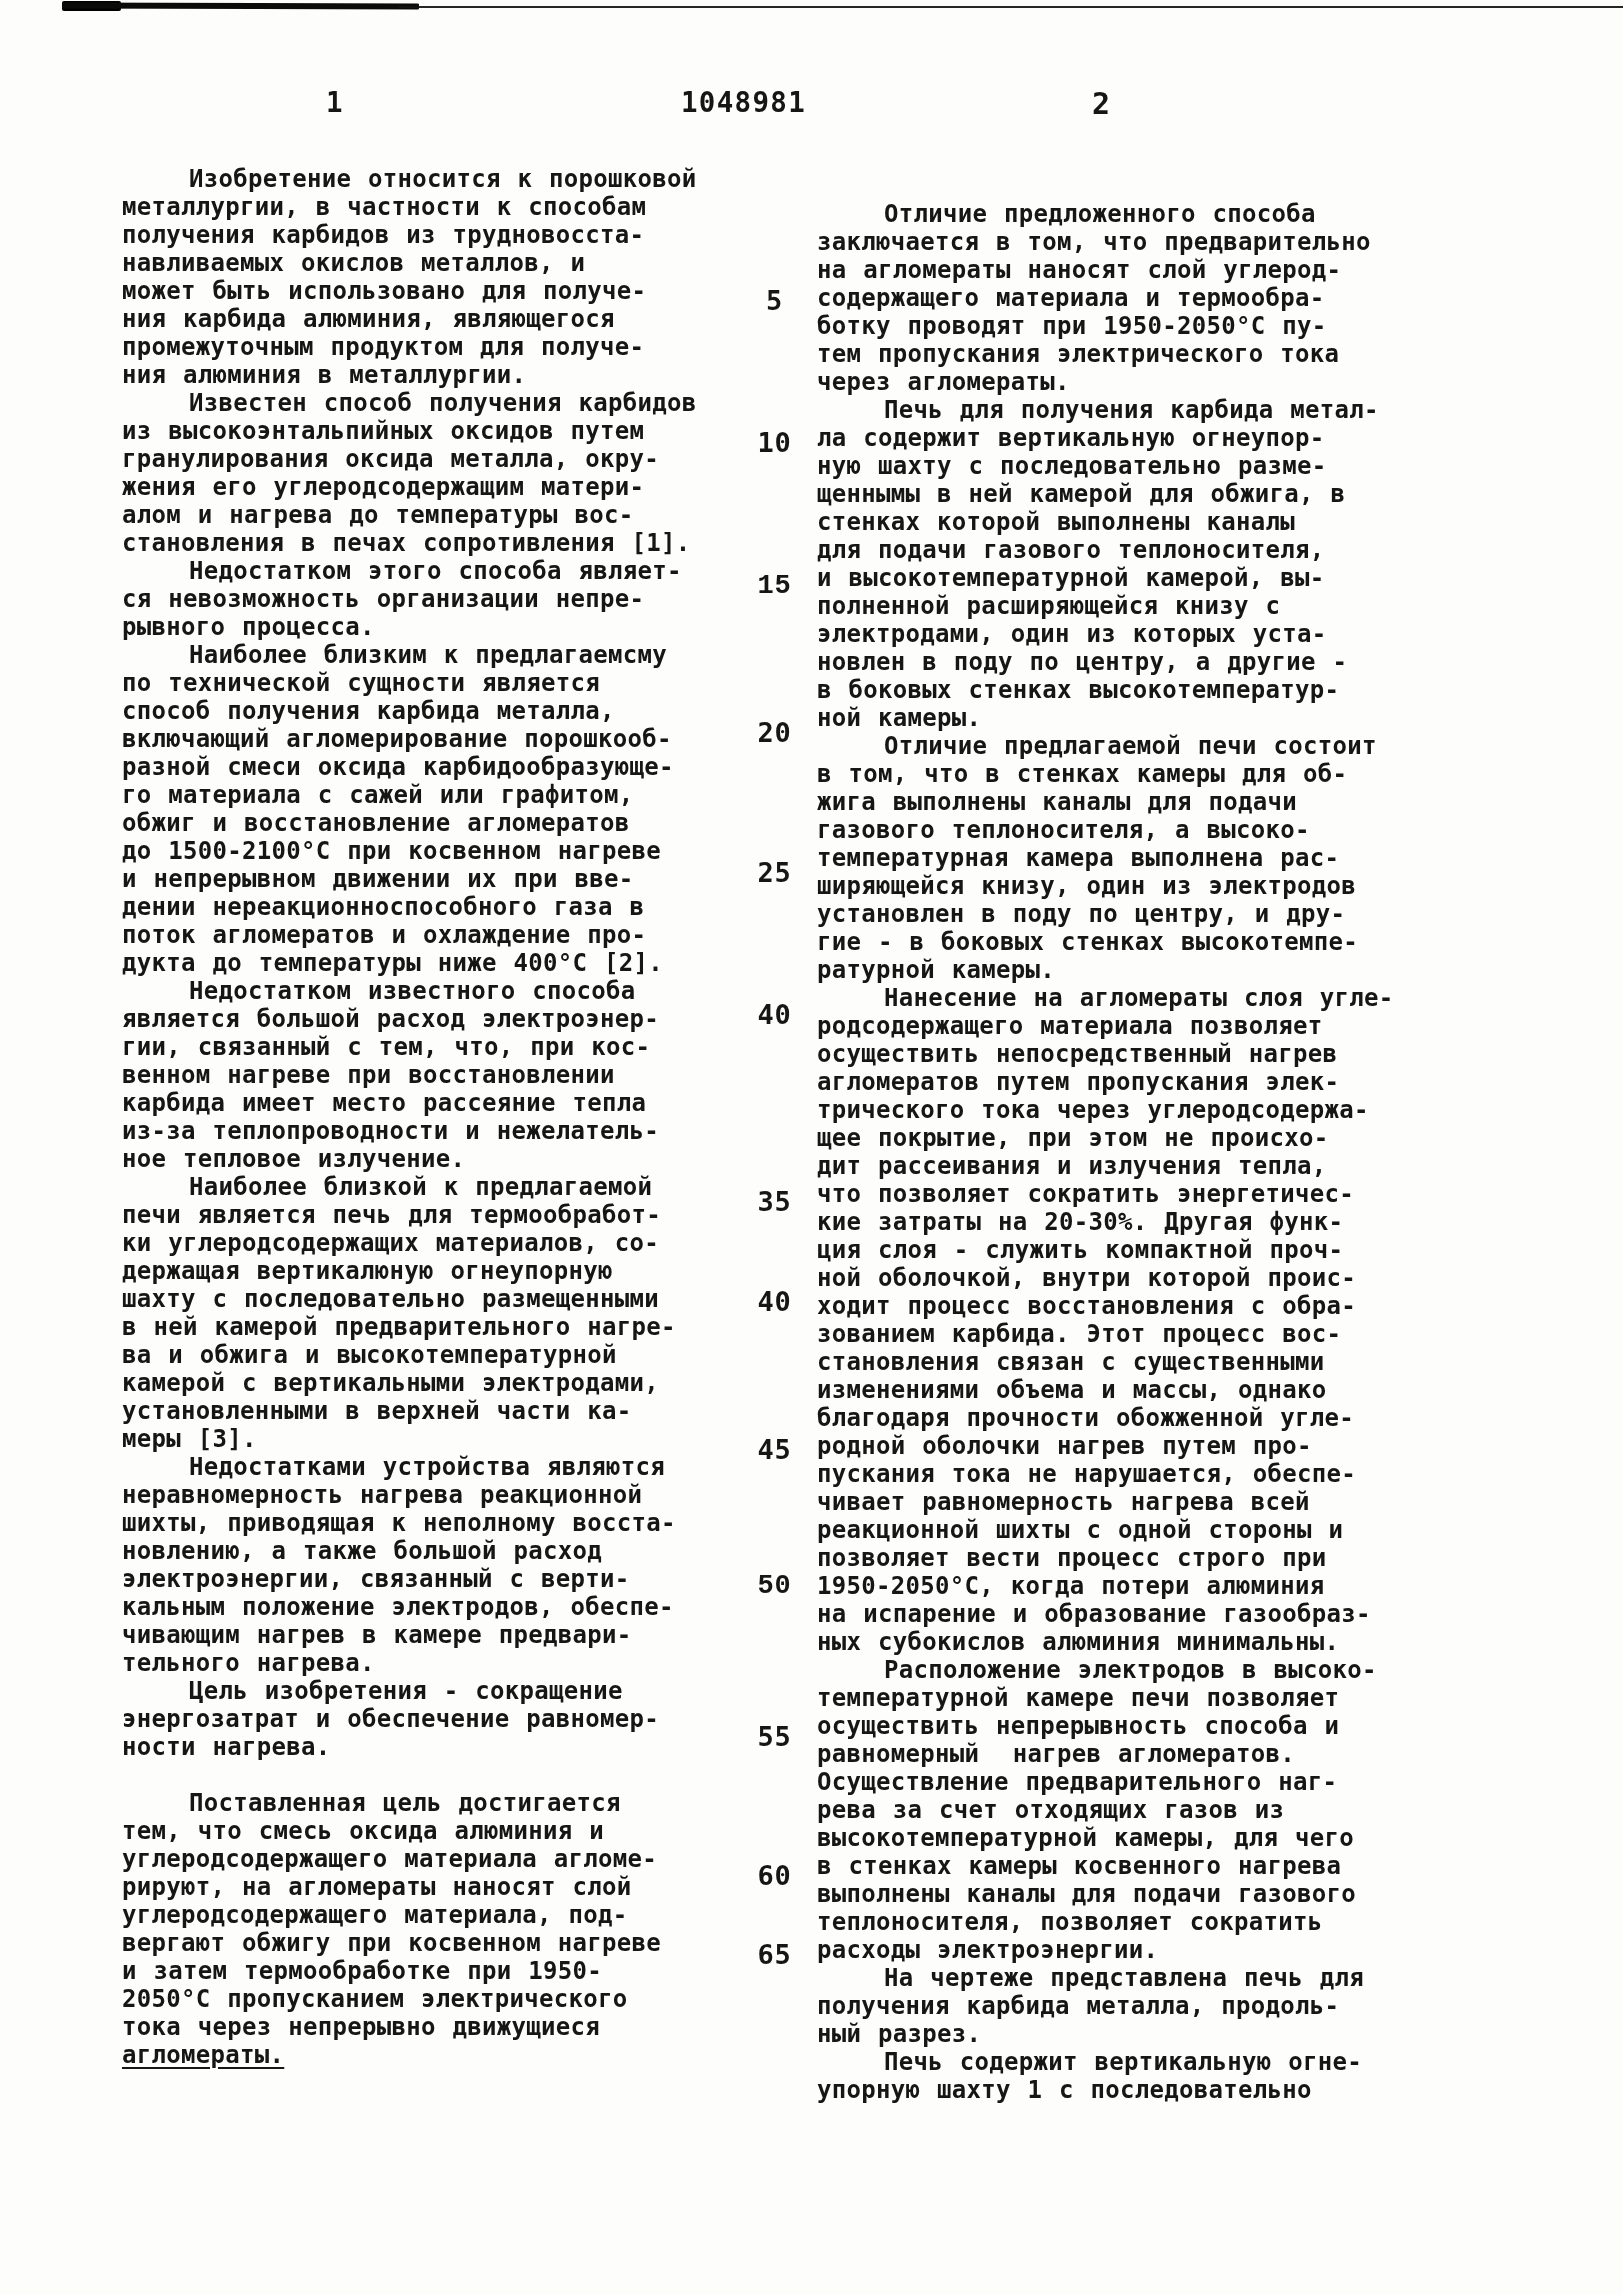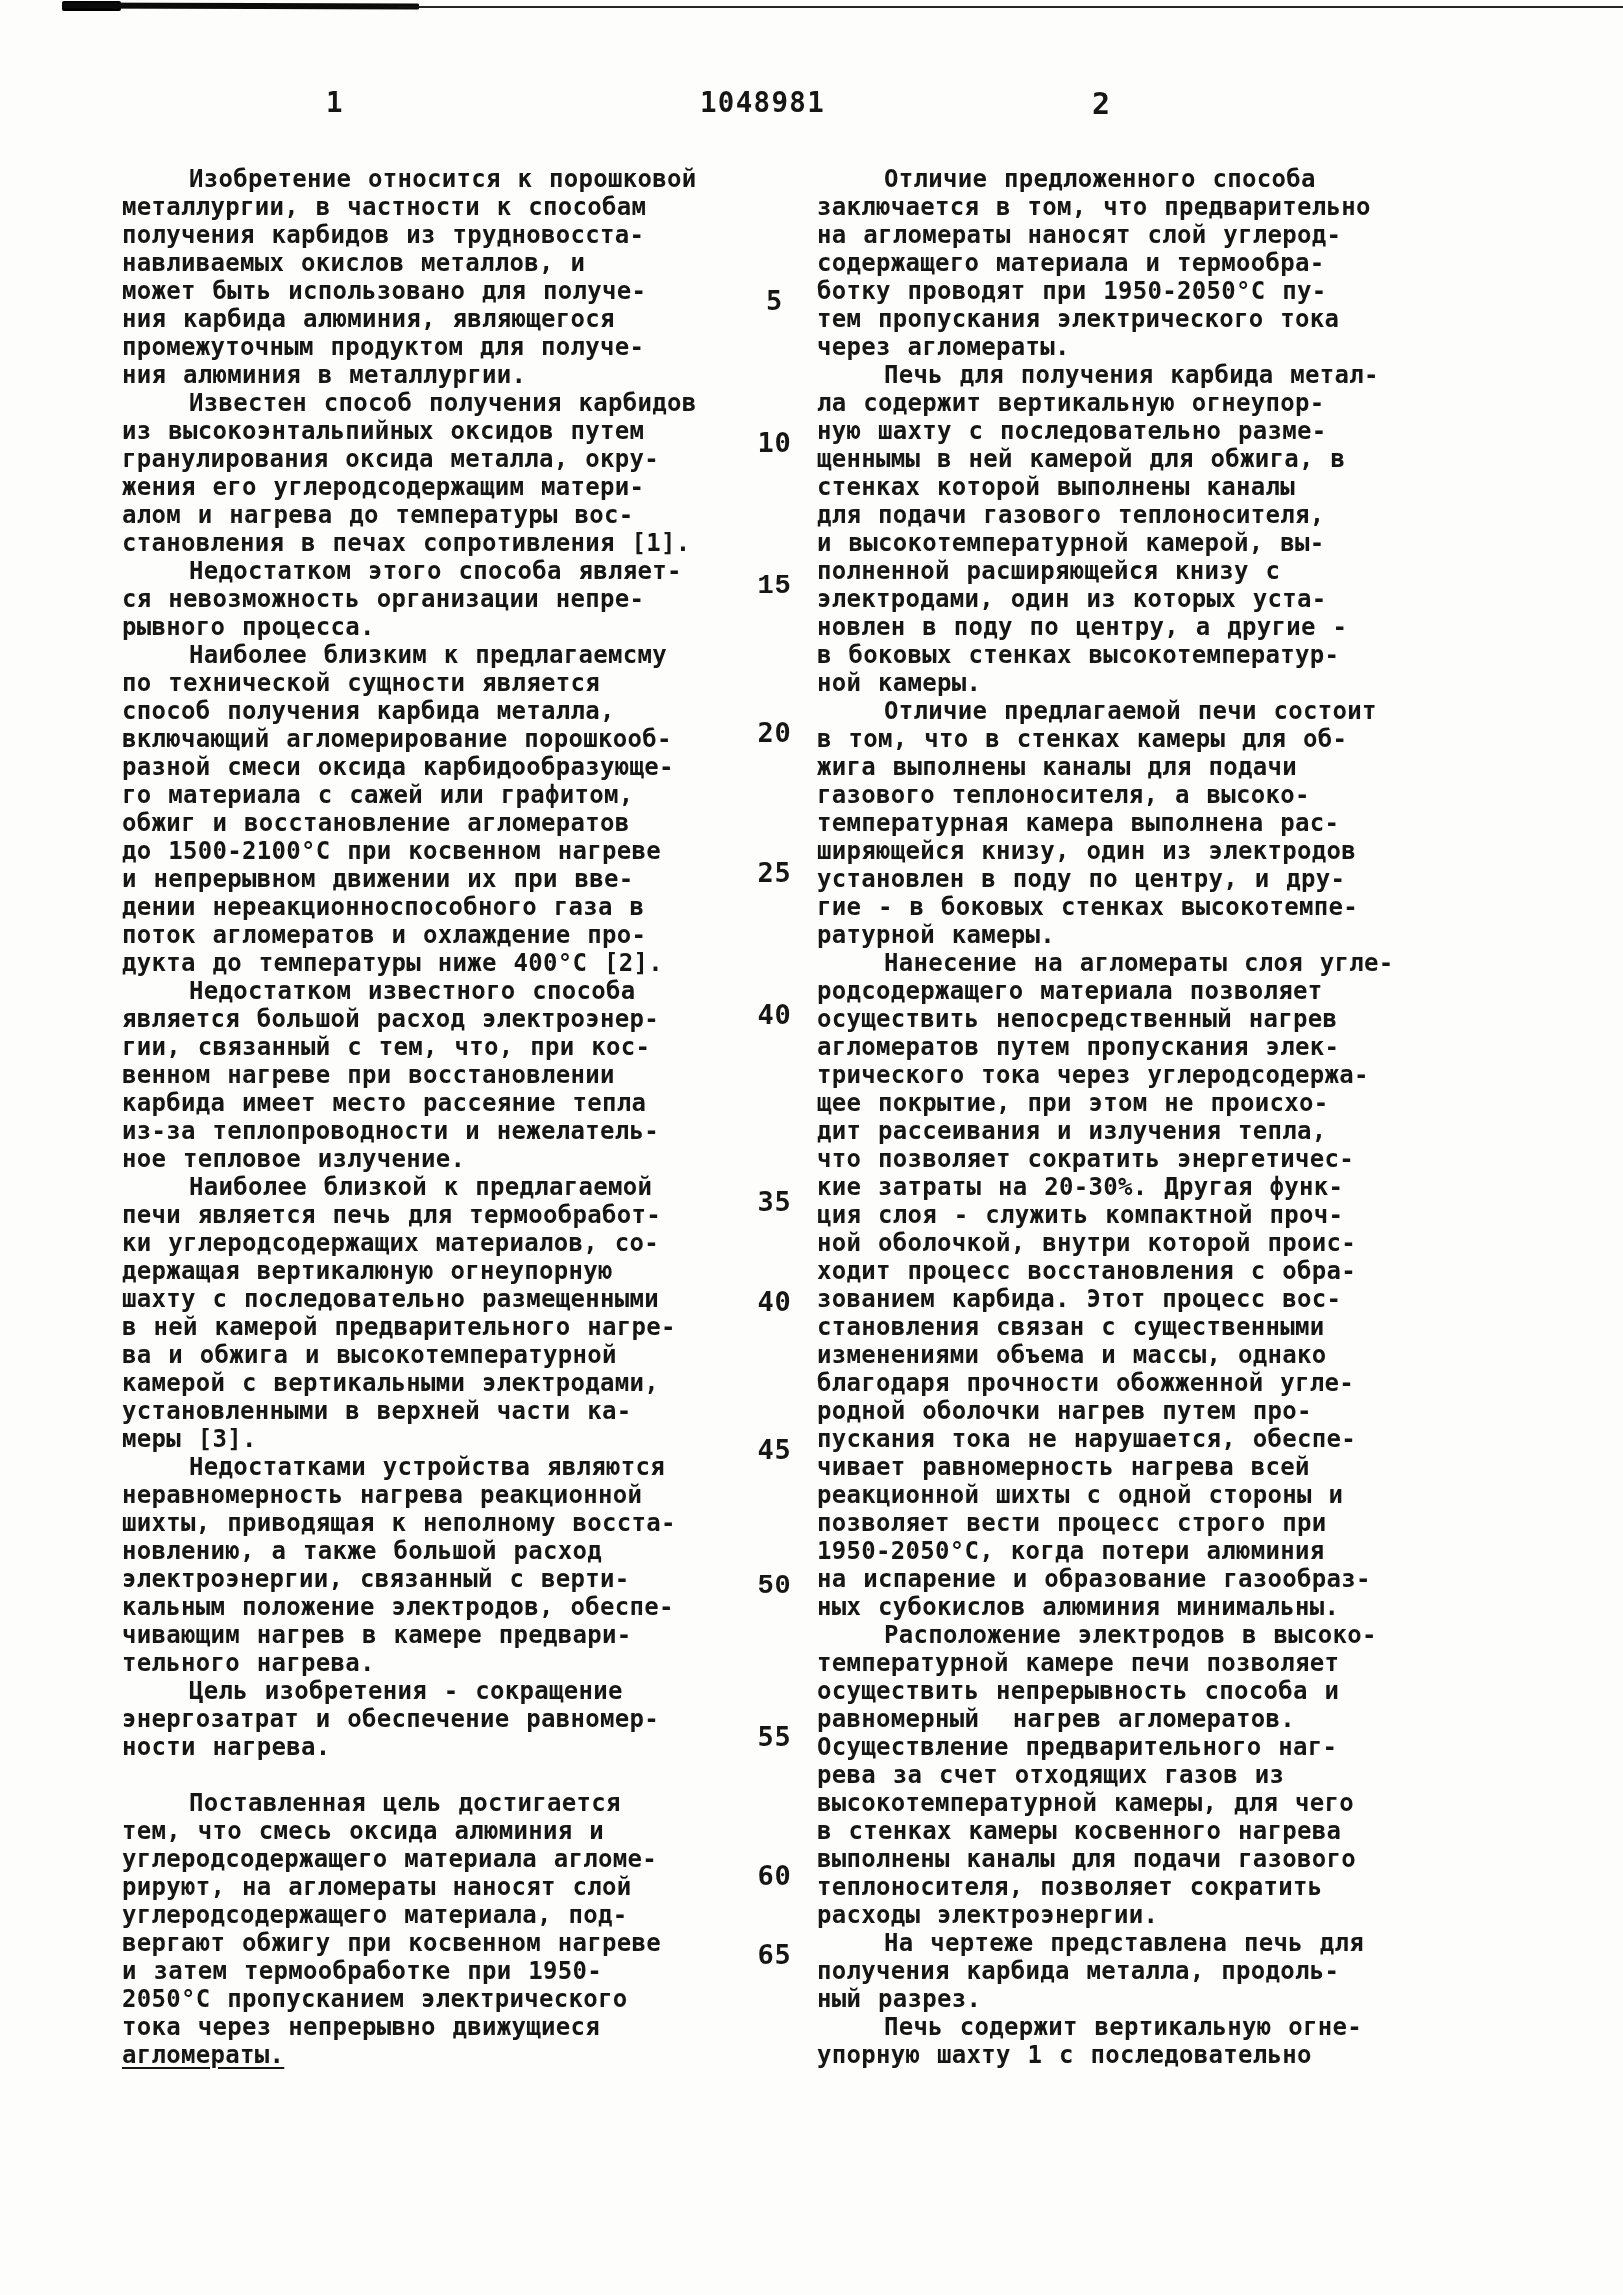--- a/index.html
+++ b/index.html
@@ -38,34 +38,34 @@
     border-radius: 2px;
   }
   .header-num {
     position: absolute;
     top: 86px;
     font-size: 27.5px;
     font-weight: 700;
     letter-spacing: 1.3px;
   }
   .header-page-left  { left: 326px; }
-  .header-doc-number { left: 681px; width: 144px; text-align: right; }
+  .header-doc-number { left: 681px; width: 144px; text-align: left; }
   .header-page-right { left: 1092px; font-size: 30px; }
 
   .col {
     position: absolute;
     top: 165px;
     white-space: pre;
     font-size: 24px;
     font-weight: 700;
     letter-spacing: 0.3px;
     word-spacing: 2px;
   }
   .col-left  { left: 122px;  width: 655px; }
-  .col-right { left: 817px; width: 674px; }
+  .col-right { left: 817px; width: 674px; margin-top: 35px; }
   .tl {
     height: 28px;
     line-height: 28px;
     overflow: visible;
   }
   .tl.ul { text-decoration: underline; text-decoration-thickness: 2px; text-underline-offset: 3.9px; }
 
   .line-number {
     position: absolute;
     left: 734px;

